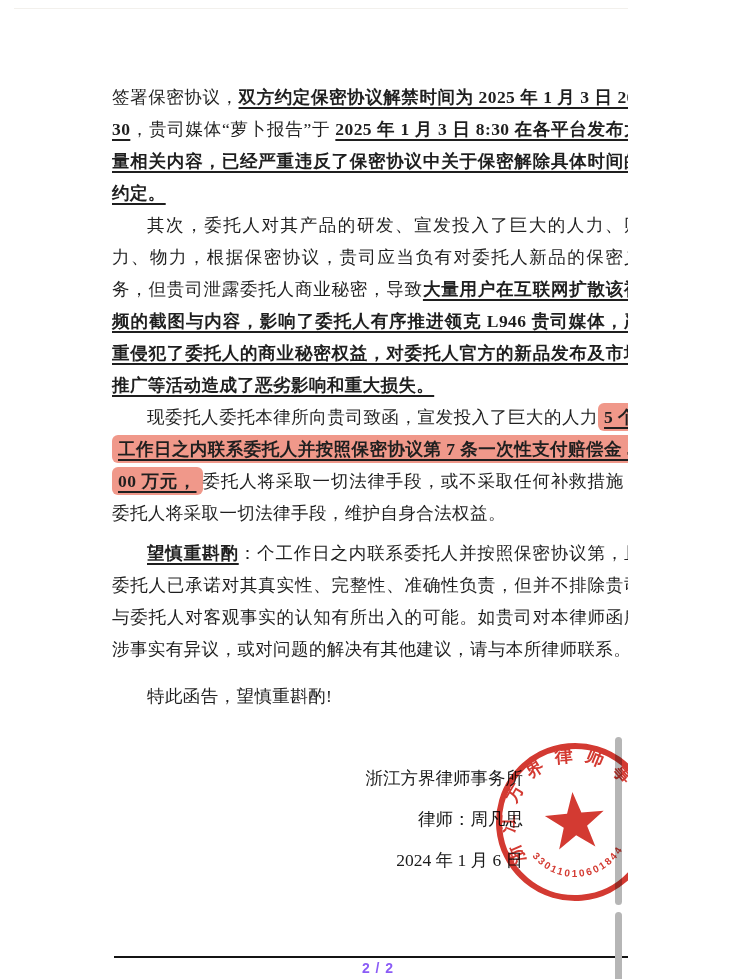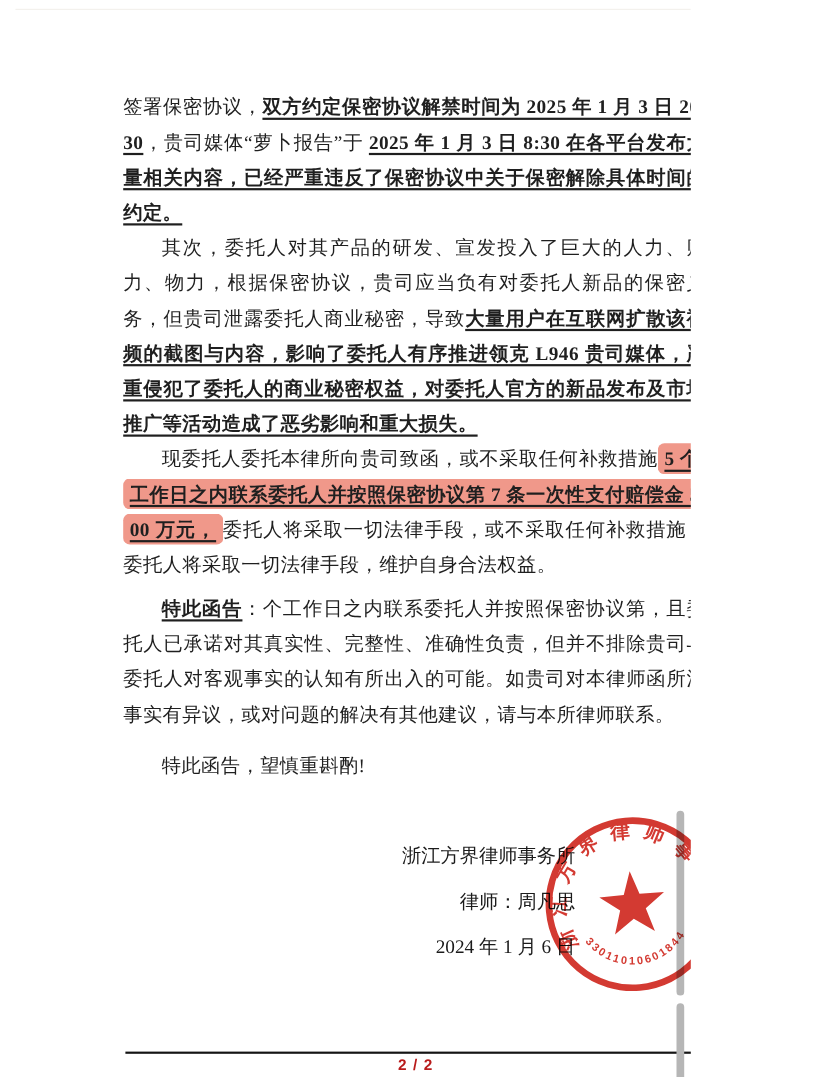--- a/index.html
+++ b/index.html
@@ -59,40 +59,40 @@
   }
 
   
   .caret { position:absolute; left:647px; top:721px; width:2px; height:43px; background:#4d4d4d; }
 
   
   .footer-rule { position:absolute; left:114px; top:956px; width:528px; height:2px; background:#141414; }
   .page-number {
     position:absolute; left:114px; top:960px; width:528px; text-align:center;
     font-family:"Liberation Sans","DejaVu Sans",sans-serif;
-    font-weight:700; font-size:14px; color:#b91c1c; letter-spacing:1px;
+    font-weight:700; font-size:14px; color:#8b5cf6; letter-spacing:1px;
   }
 
   
   .scroll-thumb { position:absolute; right:6px; width:7px; background:#b6b6b6; border-radius:4px; }
   .scroll-thumb-a { top:737px; height:168px; }
   .scroll-thumb-b { top:912px; height:67px; border-radius:4px 4px 0 0; }
 </style>
 </head>
 <body>
 
 <div class="screen">
 
   <div class="top-edge"></div>
 
   <div class="content" id="letter-body">
       <p class="para"><span class="seg">签署保密协议，</span><span class="seg bu">双方约定保密协议解禁时间为 2025 年 1 月 3 日 20:30</span><span class="seg">，贵司媒体“萝卜报告”于 </span><span class="seg bu">2025 年 1 月 3 日 8:30 在各平台发布大量相关内容，已经严重违反了保密协议中关于保密解除具体时间的约定。</span></p>
       <p class="para indent"><span class="seg">其次，委托人对其产品的研发、宣发投入了巨大的人力、财力、物力，根据保密协议，贵司应当负有对委托人新品的保密义务，但贵司泄露委托人商业秘密，导致</span><span class="seg bu">大量用户在互联网扩散该视频的截图与内容，影响了委托人有序推进领克 L946 贵司媒体，严重侵犯了委托人的商业秘密权益，对委托人官方的新品发布及市场推广等活动造成了恶劣影响和重大损失。</span></p>
-      <p class="para indent"><span class="seg">现委托人委托本律所向贵司致函，或不采取任何补救措施</span><span class="seg bu hl">5 个工作日之内联系委托人并按照保密协议第 7 条一次性支付赔偿金 500 万元，</span><span class="seg">委托人将采取一切法律手段，或不采取任何补救措施，委托人将采取一切法律手段，维护自身合法权益。</span></p>
-      <p class="para indent"><span class="seg bu">特此函告</span><span class="seg">：个工作日之内联系委托人并按照保密协议第，且委托人已承诺对其真实性、完整性、准确性负责，但并不排除贵司与委托人对客观事实的认知有所出入的可能。如贵司对本律师函所涉事实有异议，或对问题的解决有其他建议，请与本所律师联系。</span></p>
+      <p class="para indent"><span class="seg">现委托人委托本律所向贵司致函，宣发投入了巨大的人力</span><span class="seg bu hl">5 个工作日之内联系委托人并按照保密协议第 7 条一次性支付赔偿金 500 万元，</span><span class="seg">委托人将采取一切法律手段，或不采取任何补救措施，委托人将采取一切法律手段，维护自身合法权益。</span></p>
+      <p class="para indent"><span class="seg bu">望慎重斟酌</span><span class="seg">：个工作日之内联系委托人并按照保密协议第，且委托人已承诺对其真实性、完整性、准确性负责，但并不排除贵司与委托人对客观事实的认知有所出入的可能。如贵司对本律师函所涉事实有异议，或对问题的解决有其他建议，请与本所律师联系。</span></p>
       <p class="para indent"><span class="seg">特此函告，望慎重斟酌!</span></p>
     </div>
 
   <div class="signature">
     <div class="sig-line">浙江方界律师事务所</div>
     <div class="sig-line">律师：周凡思</div>
     <div class="sig-line">2024 年 1 月 6 日</div>
   </div>
 
   <div class="seal">

